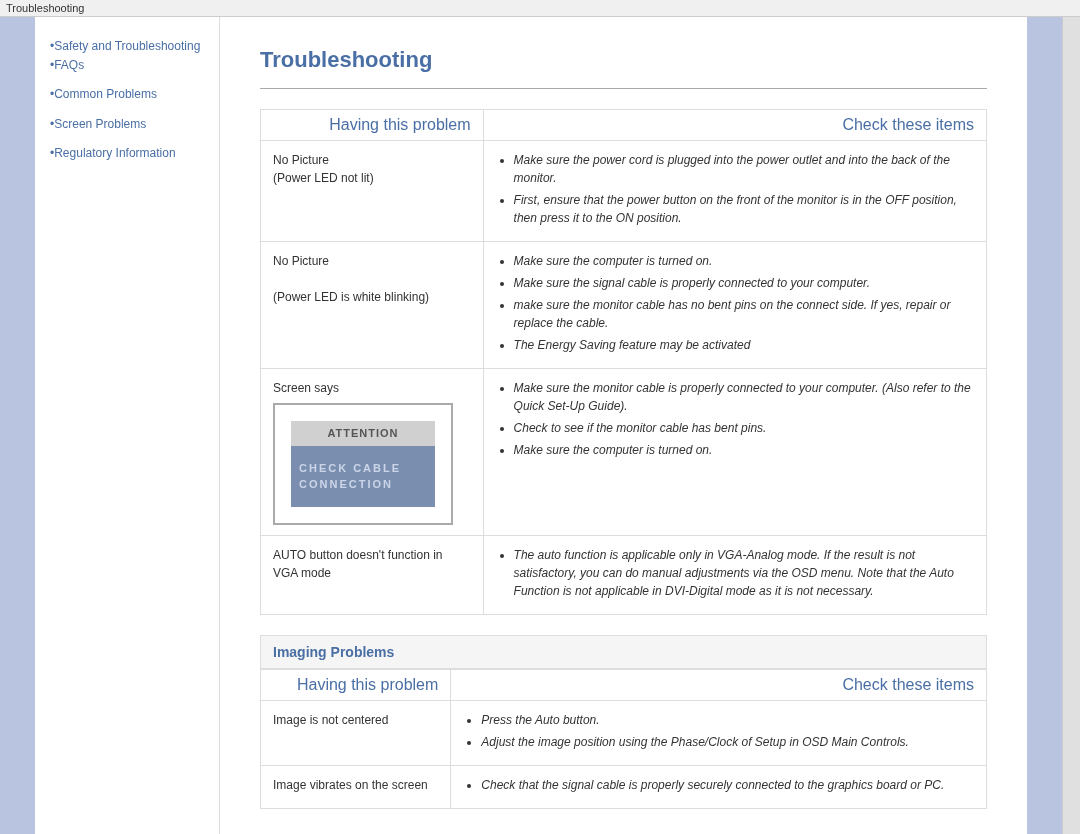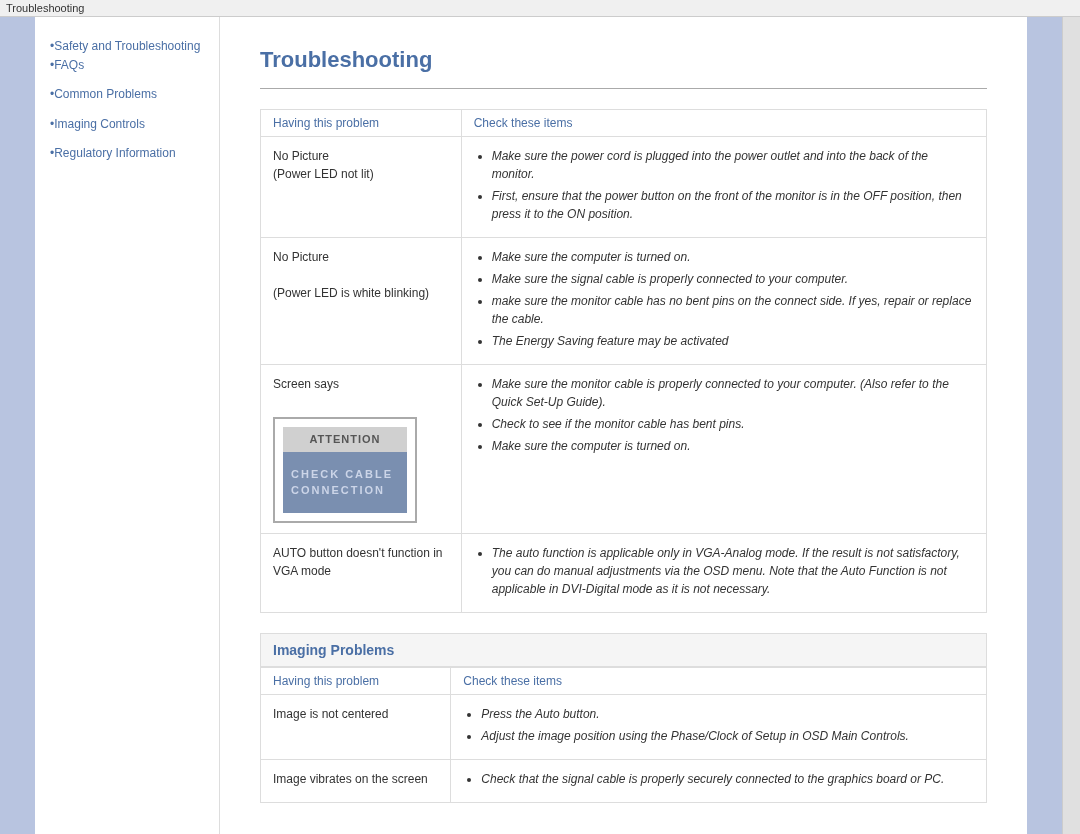--- a/index.html
+++ b/index.html
@@ -84,46 +84,46 @@
     }
     table.problems-table {
       width: 100%;
       border-collapse: collapse;
       margin-bottom: 20px;
     }
     table.problems-table th {
       background: #fff;
       color: #4a6fa5;
       font-weight: normal;
-      font-size: 12px;
+      font-size: 16px;
       padding: 6px 12px;
       border: 1px solid #ddd;
-      text-align: left;
+      text-align: right;
     }
     table.problems-table td {
       border: 1px solid #ddd;
       padding: 10px 12px;
       vertical-align: top;
       font-size: 12px;
       line-height: 1.5;
     }
     table.problems-table td ul {
       padding-left: 18px;
       margin: 0;
       font-style: italic;
     }
     table.problems-table td ul li {
       margin-bottom: 4px;
     }
     .attention-box {
       background: #fff;
       border: 2px solid #aaa;
-      padding: 8px;
-      margin-top: 24px;
-      width: 144px;
+      padding: 16px;
+      margin-top: 6px;
+      width: 180px;
       font-family: Arial, sans-serif;
     }
     .attention-header {
       background: #d0d0d0;
       color: #555;
       text-align: center;
       font-size: 11px;
       font-weight: bold;
       padding: 4px;
       letter-spacing: 1px;
@@ -151,21 +151,21 @@
 
   <div class="sidebar">
     <div class="group">
       <a>•Safety and Troubleshooting</a>
       <a>•FAQs</a>
     </div>
     <div class="group">
       <a>•Common Problems</a>
     </div>
     <div class="group">
-      <a>•Imaging Controls</a>
+      <a>•Screen Problems</a>
     </div>
     <div class="group">
       <a>•Regulatory Information</a>
     </div>
   </div>
 
   <div class="content-area">
     <h1 class="page-title">Troubleshooting</h1>
     <hr class="divider">
 

